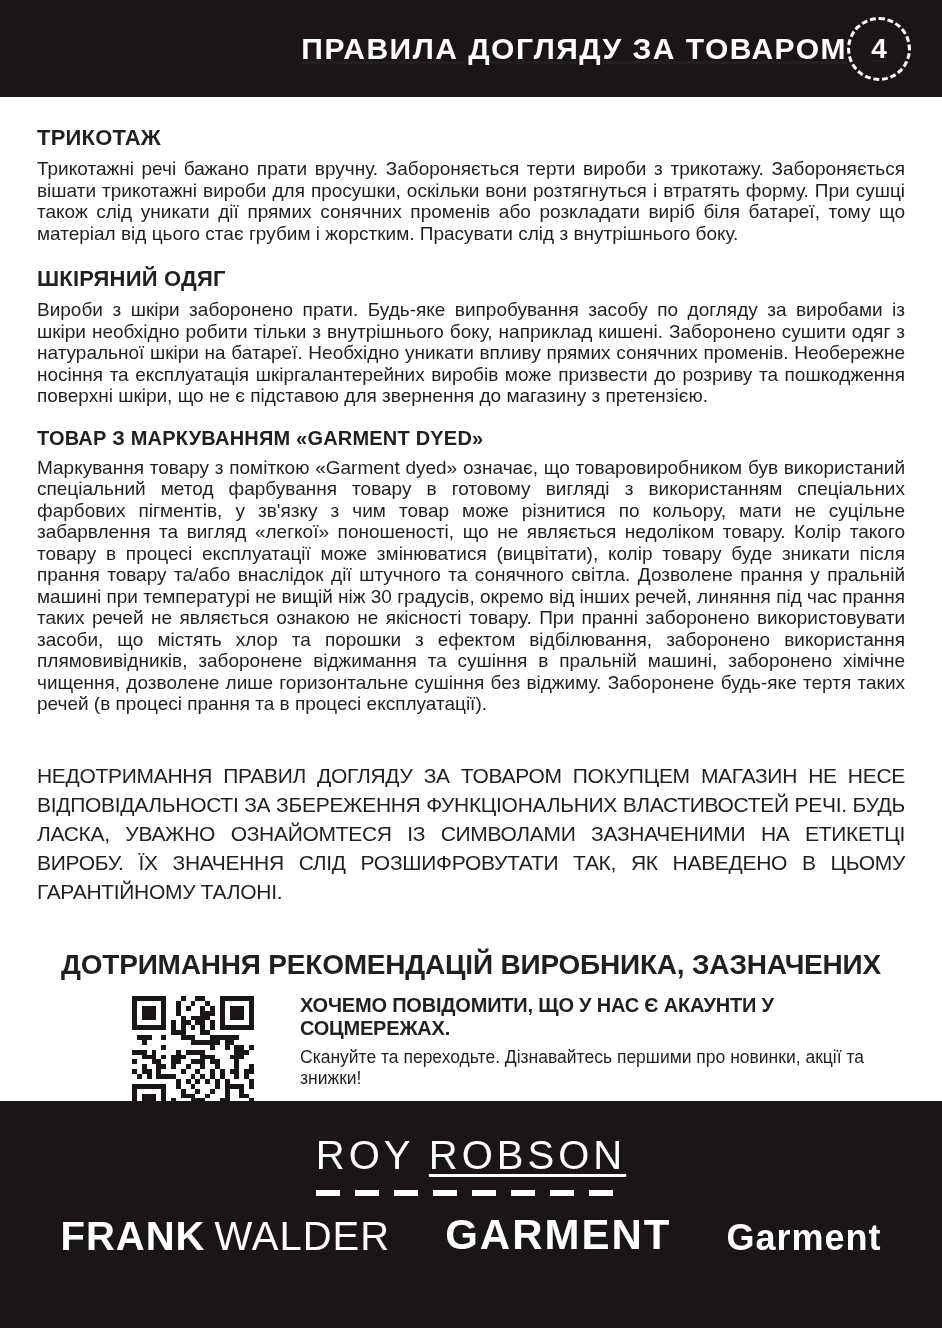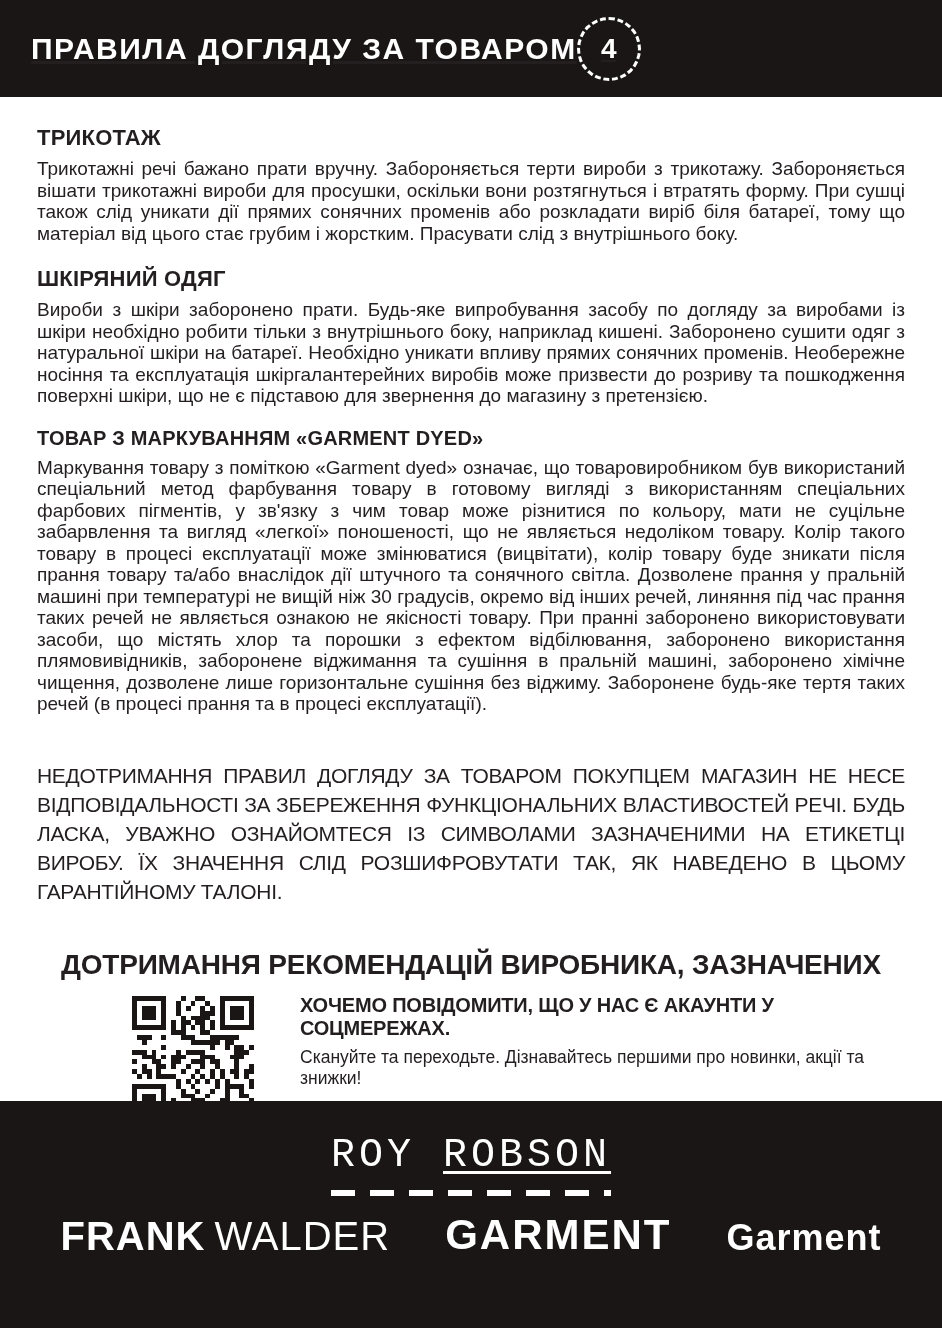--- a/index.html
+++ b/index.html
@@ -3,21 +3,21 @@
 <meta charset="utf-8">
 <style>
   html,body { margin:0; padding:0; background:#ffffff; }
   .page {
     position:relative; width:942px; height:1328px; background:#ffffff;
     font-family:"Liberation Sans", sans-serif; color:#231f20; overflow:hidden;
   }
   
   .header {
     position:absolute; top:0; left:0; right:0; height:97px; background:#1a1616;
-    display:flex; align-items:center; justify-content:flex-start;
+    display:flex; align-items:center; justify-content:flex-end;
     padding:0 31px; box-sizing:border-box;text-decoration:underline;
   }
   .header-title {
     margin:0; color:#ffffff; font-size:30px; font-weight:bold; letter-spacing:1.5px;
   }
   .page-badge {
     width:58px; height:58px; border:3px dashed #ffffff; border-radius:50%;
     display:flex; align-items:center; justify-content:center;
     color:#ffffff; font-size:28px; font-weight:bold; flex:0 0 auto;
   }
@@ -49,21 +49,21 @@
   .qr { width:122px; height:122px; flex:0 0 auto; display:block; }
   .social-text { margin-left:20px; }
   .social-headline { margin:0 0 7px 0; font-size:20px; font-weight:bold; letter-spacing:-0.2px; }
   .social-subline  { margin:0 0 9px 0; font-size:17.5px; }
   .social-cta      { margin:0; font-size:20px; font-weight:bold; }
   
   .footer {
     position:absolute; left:0; right:0; top:1101px; bottom:0; background:#1a1616; color:#ffffff;
   }
   .brand-row { position:absolute; left:0; right:0; display:flex; justify-content:center; align-items:flex-end; }
-  .brand-row.row1 { top:32px;  gap:71px;font-family:Liberation Mono, monospace; }
+  .brand-row.row1 { top:32px;  gap:71px; }
   .brand-row.row2 { top:110px; gap:55px; }
   .brand { color:#ffffff; white-space:nowrap; }
   .roy-robson { font-size:40px; letter-spacing:4px; font-weight:normal; text-align:center; }
   .roy-robson .underlined { text-decoration:underline; text-decoration-thickness:3px; text-underline-offset:5px; }
   .roy-dashes {
     margin-top:12px; height:6px;
     background:repeating-linear-gradient(90deg,#ffffff 0 24px, transparent 24px 39px);
   }
   .betty-barclay { font-size:42px; letter-spacing:3px; font-weight:normal; }
   .frank-walder  { font-size:40px; }

